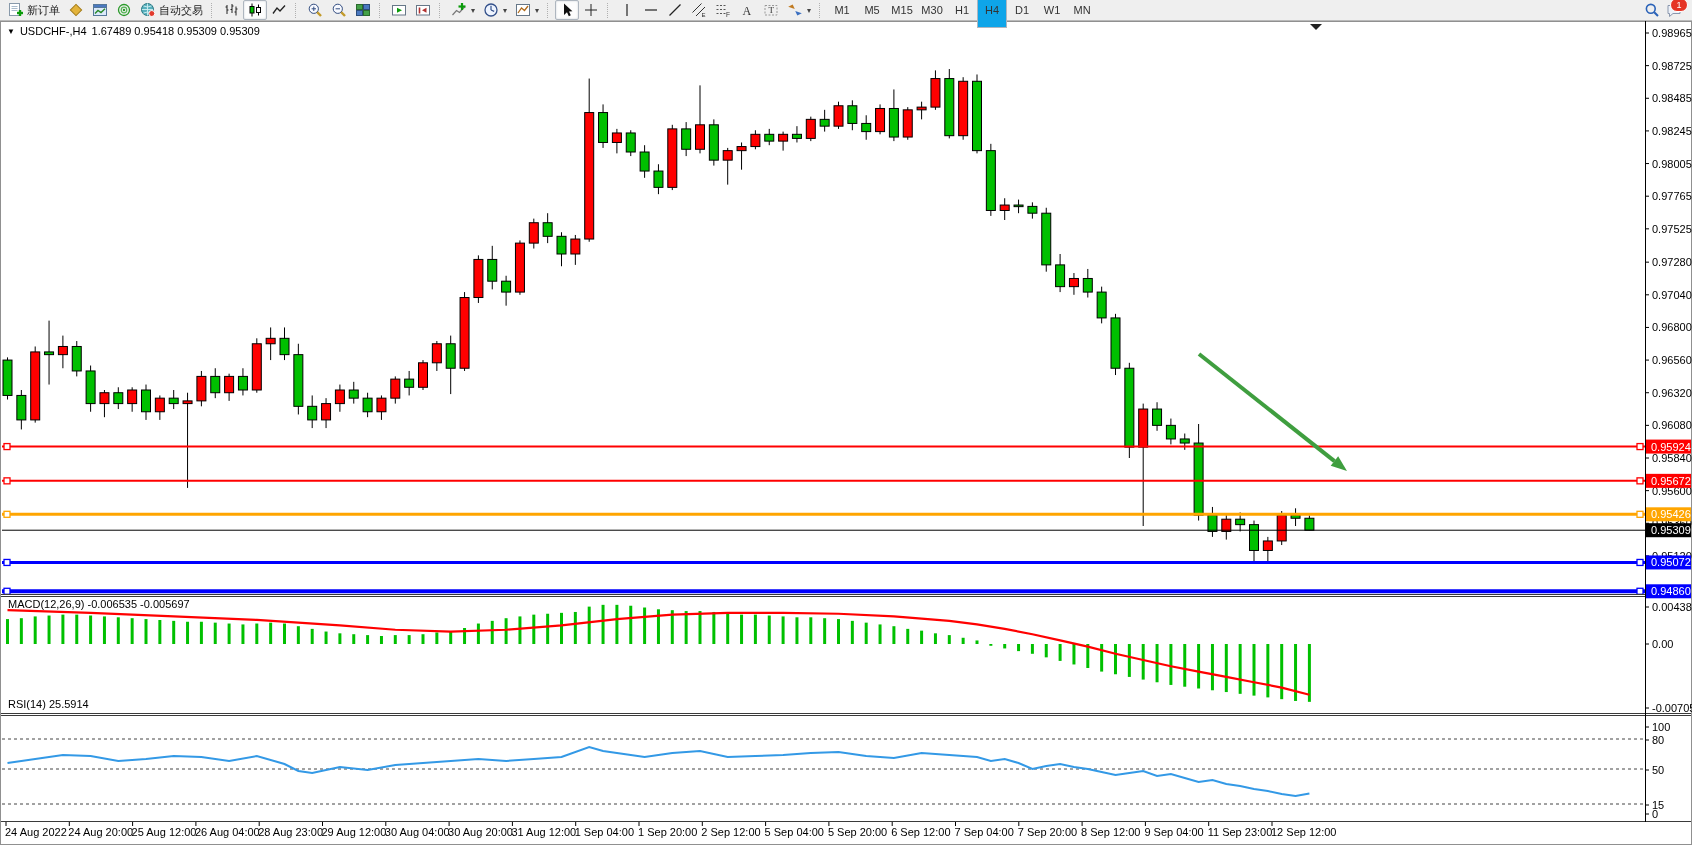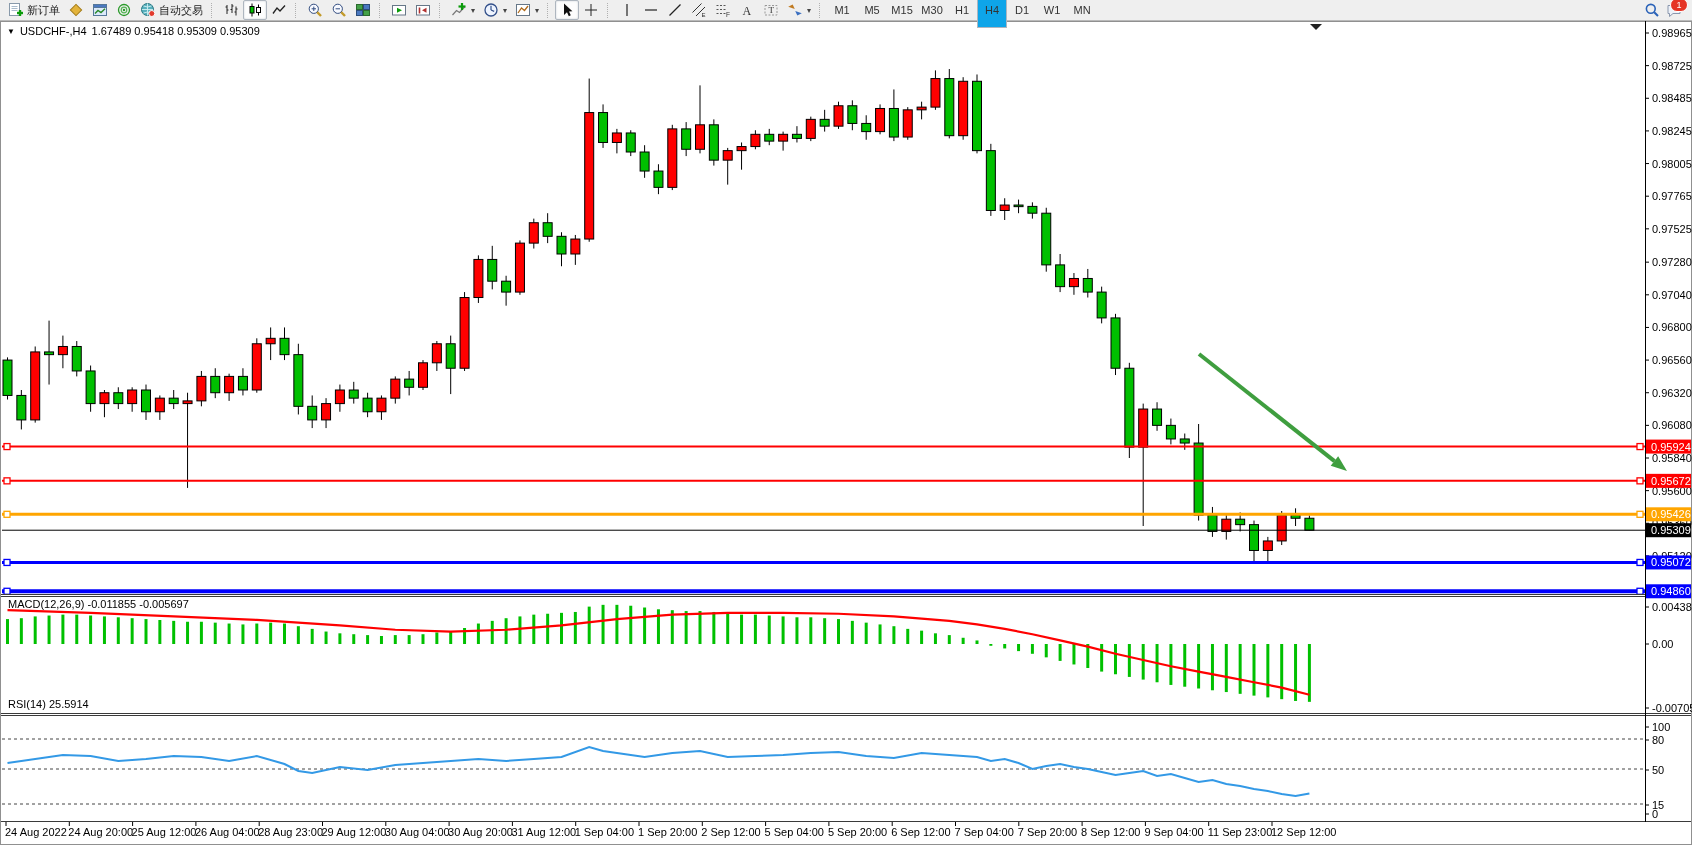--- a/index.html
+++ b/index.html
@@ -680,15 +680,15 @@
       <line x1="1272" y1="822" x2="1272" y2="826" stroke="#000"></line>
       <text x="1271" y="836" font-size="11" font-family="Liberation Sans, sans-serif" fill="#000">12 Sep 12:00</text>
     </svg>
 
   <div class="ohlc-title">
     <span class="tri">▼</span>
     <span>USDCHF-,H4</span>
     <span>1.67489 0.95418 0.95309 0.95309</span>
   </div>
 
-  <div class="ind-label" id="macd-label">MACD(12,26,9) -0.011855 -0.005697</div>
+  <div class="ind-label" id="macd-label">MACD(12,26,9) -0.006535 -0.005697</div>
   <div class="ind-label" id="rsi-label">RSI(14) 25.5914</div>
 </div>
 
 </body></html>

